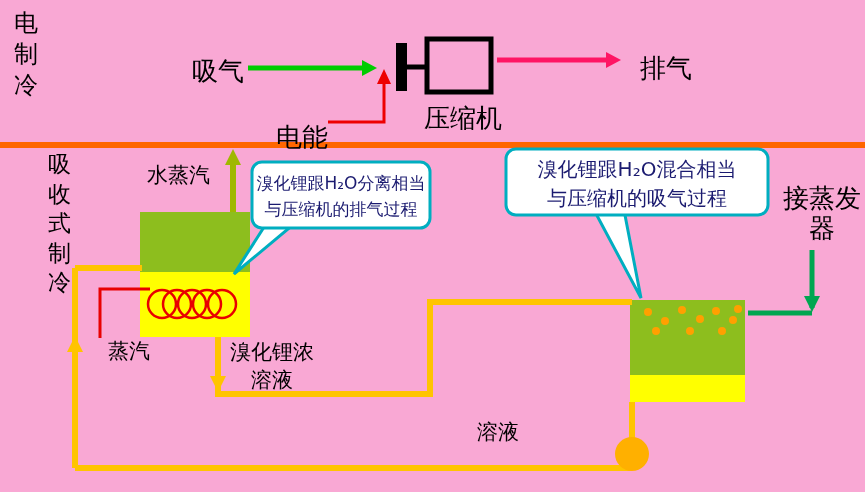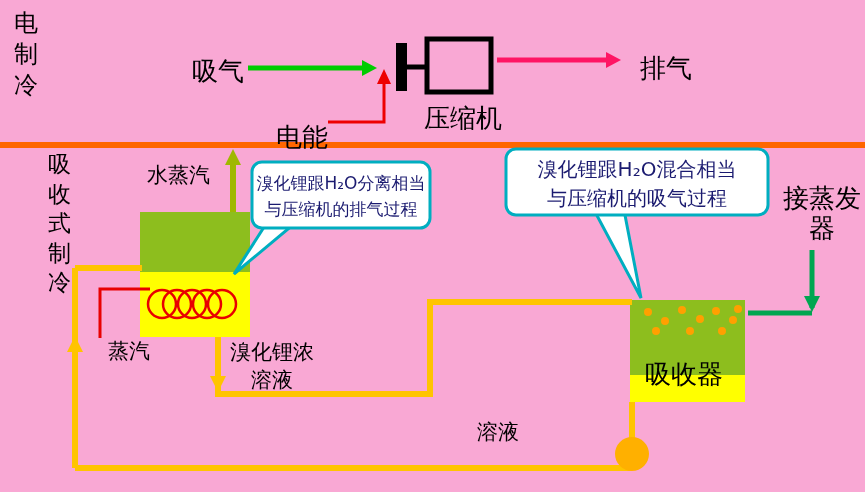--- a/index.html
+++ b/index.html
@@ -141,21 +141,20 @@
 
   <div class="two-line f21" style="left:222px; top:338px; width:100px; line-height:28px;">
     <div>溴化锂浓</div>
     <div>溶液</div>
   </div>
 
   <div class="two-line f21" style="left:448px; top:418px; width:100px; line-height:28px;">
     <div>溶液</div>
   </div>
 
-  <div class="lbl f22" style="left:645px; top:357px;">吸收器</div>
 
   <div class="two-line f22" style="left:782px; top:183px; width:80px; line-height:30px; text-align:center;">
     <div>接蒸发</div>
     <div>器</div>
   </div>
 
   <div class="bubble-text small" style="left:256px; top:170px; width:170px;">
     <div>溴化锂跟H₂O分离相当</div>
     <div>与压缩机的排气过程</div>
   </div>

